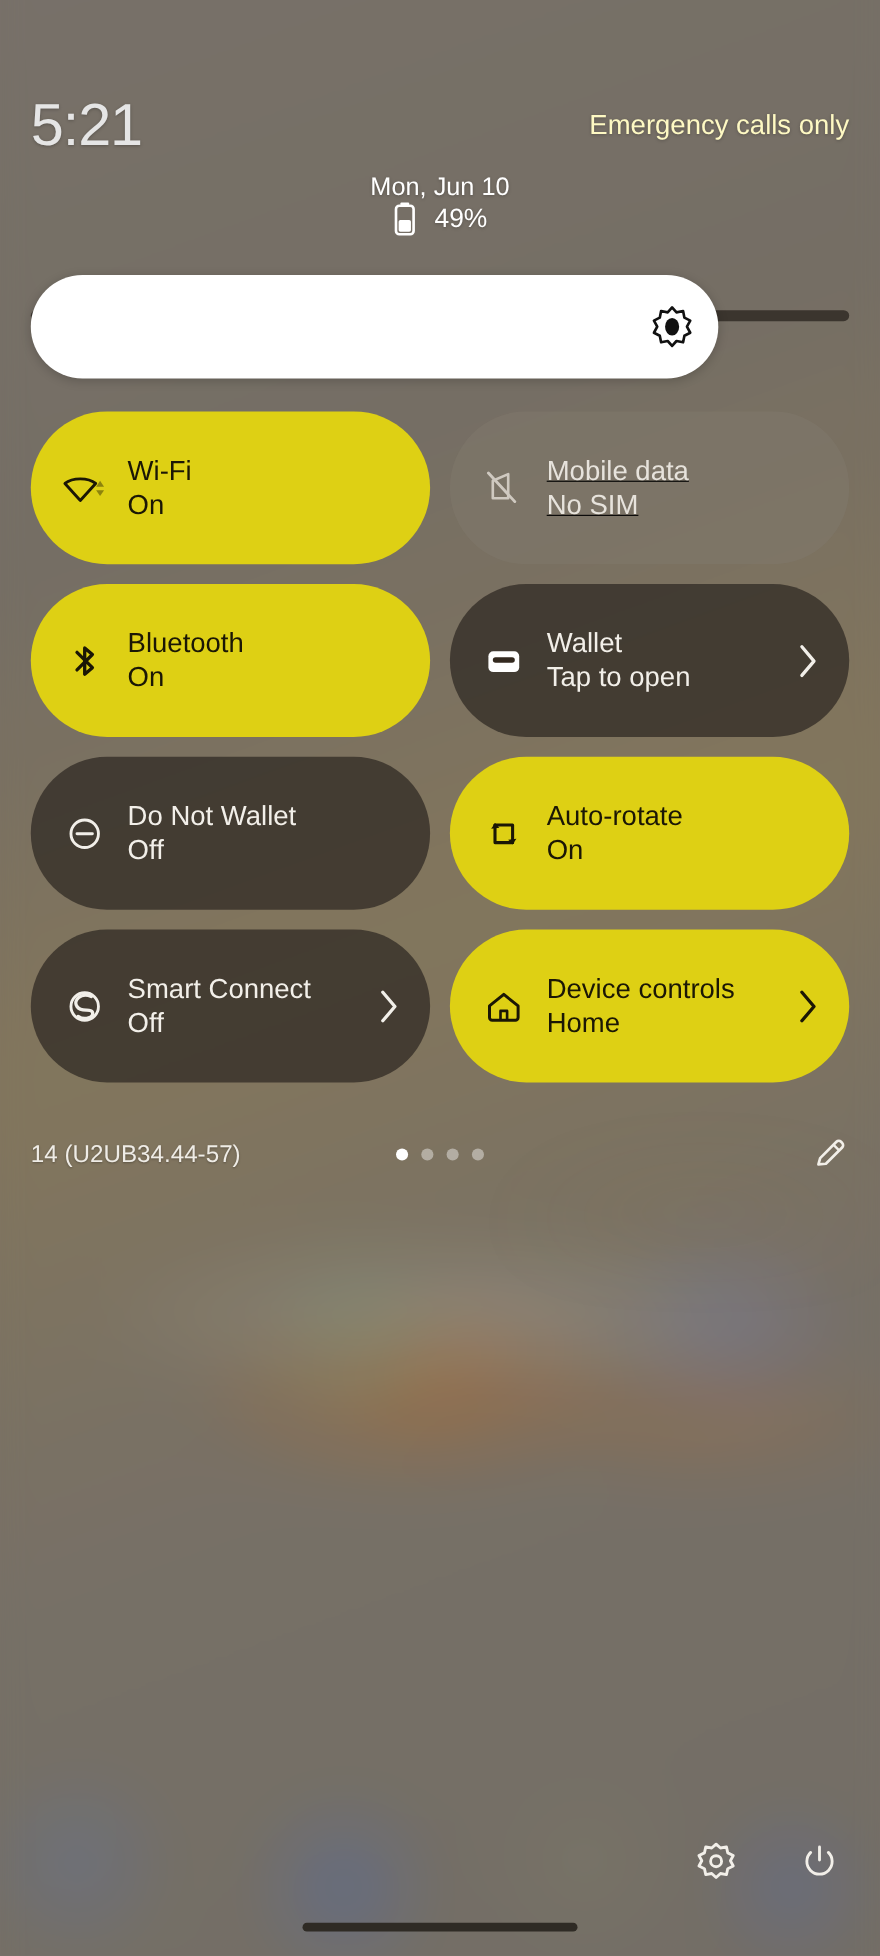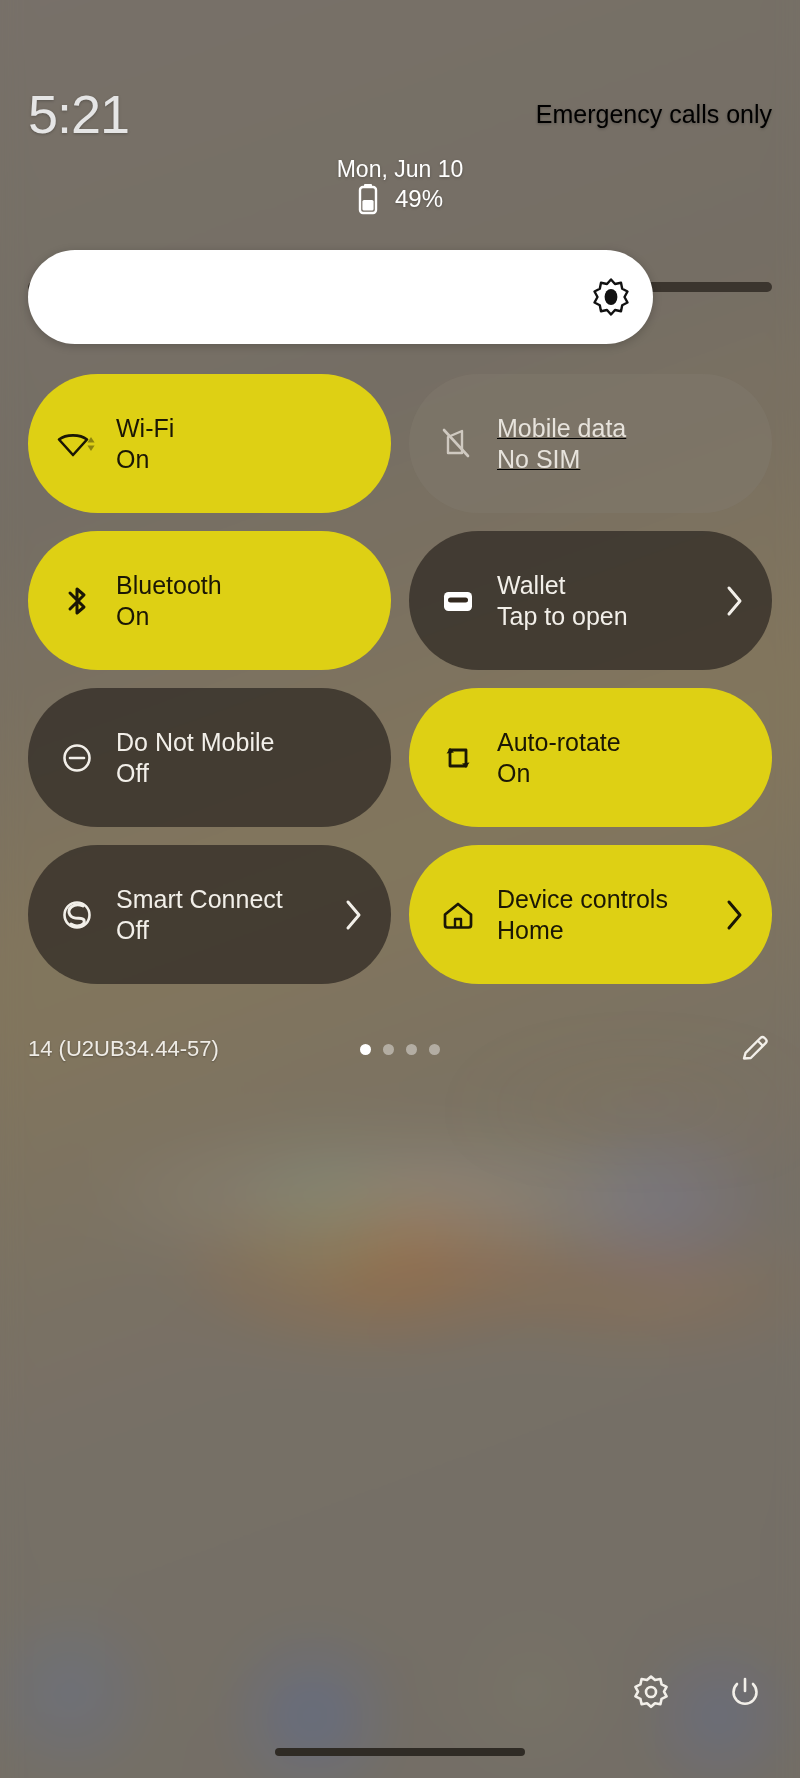--- a/index.html
+++ b/index.html
@@ -45,21 +45,21 @@
 
   
   .status { position:absolute; left:28px; right:28px; top:86px; }
   .status-row { display:flex; align-items:flex-start; justify-content:space-between; }
   .clock {
     font-size:54px; line-height:56px; color:#e5e5e5; font-weight:400;
     letter-spacing:-1px;
     text-shadow:0 1px 3px rgba(0,0,0,.25);
   }
   .carrier {
-    font-size:25px; color:#000000; font-weight:400; margin-top:14px;
+    font-size:25px; color:#fef9c3; font-weight:400; margin-top:14px;
     text-shadow:0 1px 3px rgba(0,0,0,.25);
   }
   .status-row2 {
     display:flex; align-items:center; justify-content:space-between;
     margin-top:14px;
     flex-direction:column;
   }
   .date {
     font-size:23px; color:#fff; font-weight:400;
     text-shadow:0 1px 3px rgba(0,0,0,.25);
@@ -225,21 +225,21 @@
     </div>
 
     <div class="tile off">
       <span class="tile-icon">
         <svg width="46" height="46" viewBox="0 0 46 46">
           <circle cx="23" cy="23" r="12.5" fill="none" stroke="#f2efe9" stroke-width="2.6"></circle>
           <line x1="16" y1="23" x2="30" y2="23" stroke="#f2efe9" stroke-width="2.6" stroke-linecap="round"></line>
         </svg>
       </span>
       <span class="tile-text">
-        <span class="tile-title">Do Not Mobile</span><br>
+        <span class="tile-title">Do Not Wallet</span><br>
         <span class="tile-sub">Off</span>
       </span>
     </div>
 
     <div class="tile on">
       <span class="tile-icon">
         <svg width="46" height="46" viewBox="0 0 46 46">
           <path d="M15 15 V31 H31" fill="none" stroke="#1b1705" stroke-width="2.8" stroke-linecap="round" stroke-linejoin="round"></path>
           <path d="M31 31 V15 H15" fill="none" stroke="#1b1705" stroke-width="2.8" stroke-linecap="round" stroke-linejoin="round"></path>
           <path d="M11.5 18.5 L15 13.5 L19 17.5 Z" fill="#1b1705"></path>

